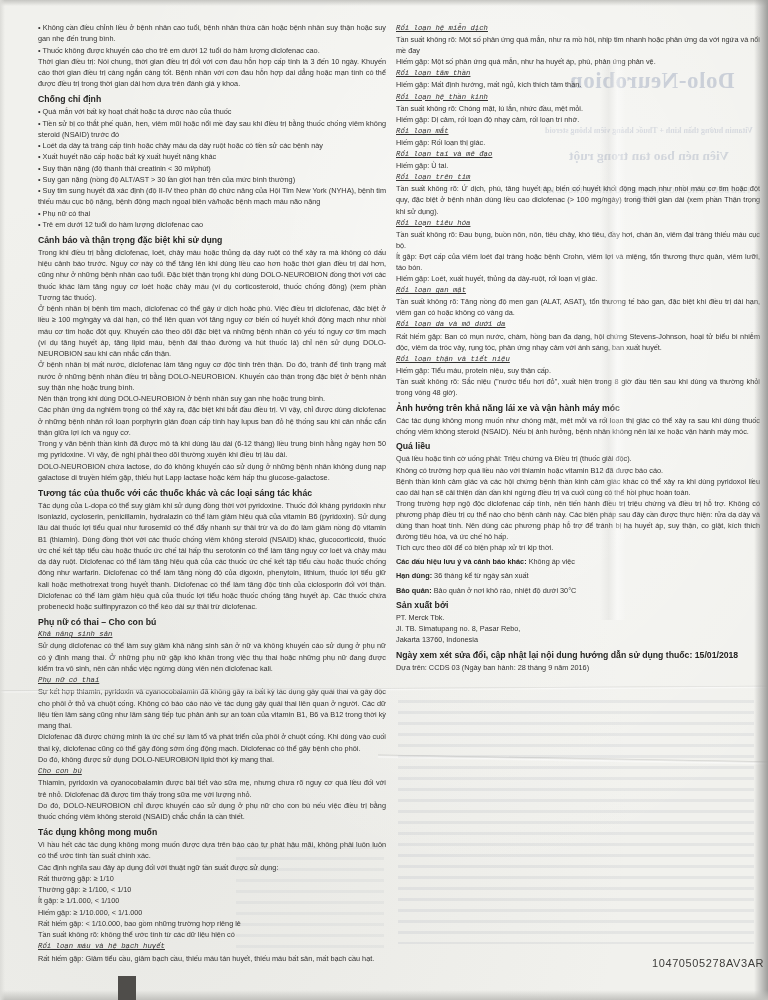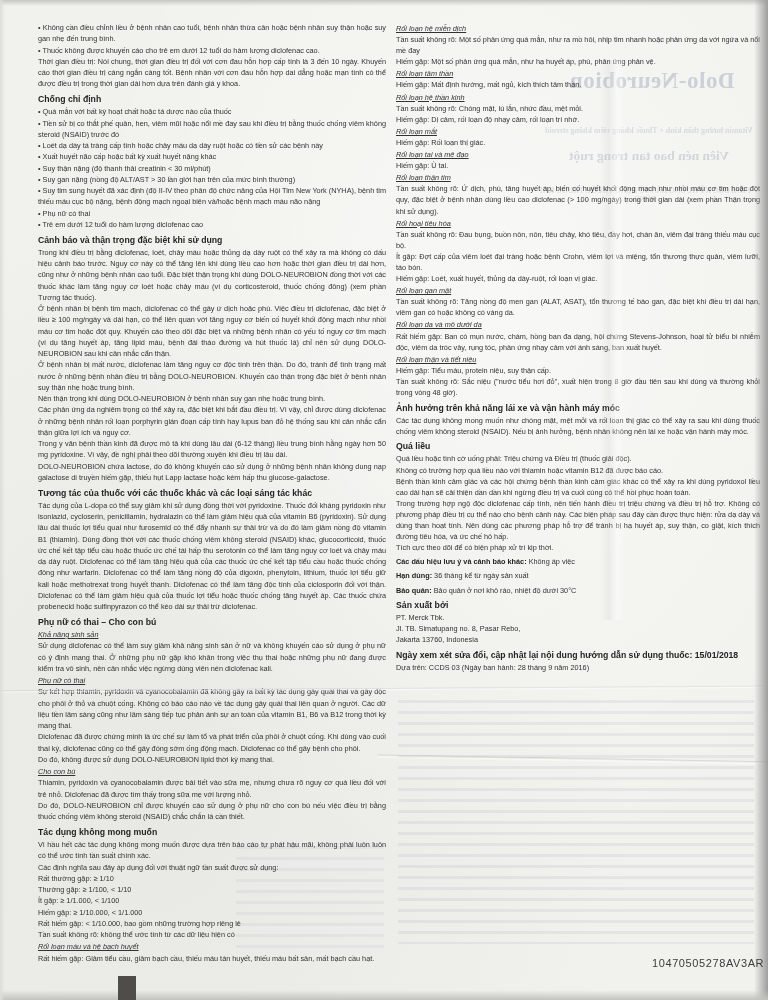--- a/index.html
+++ b/index.html
@@ -34,21 +34,21 @@
 
   .content{
     position:absolute;left:38px;top:22px;width:722px;
     display:flex;gap:10px;
   }
   .col{color:#333231;text-align:justify;}
   .col-left{width:348px;font-size:7.3px;line-height:11.25px;}
   .col-right{width:364px;font-size:7.3px;line-height:11.1px;}
   .p{margin:0;}
   .h{font-weight:bold;font-size:8.7px;color:#262523;margin:4.5px 0 1px;text-align:left;}
-  .s{font-style:italic;text-decoration:underline;text-align:left;margin-top:1px;}
+  .s{font-style:italic;text-decoration:underline;text-align:left;margin-top:1px;font-family:Liberation Mono, monospace;}
   .kv{margin-top:3px;}
   .kv b{color:#262523;}
   .kv b::after{content:" ";}
 
   
   .ghosttxt{
     position:absolute;transform:scaleX(-1);
     font-family:"Liberation Serif", serif;
     filter:blur(0.4px);pointer-events:none;text-align:center;
   }
@@ -140,23 +140,23 @@
         <div class="p">Hiếm gặp: Một số phản ứng quá mẫn, như hạ huyết áp, phù, phản ứng phản vệ.</div>
         <div class="s">Rối loạn tâm thần</div>
         <div class="p">Hiếm gặp: Mất định hướng, mất ngủ, kích thích tâm thần.</div>
         <div class="s">Rối loạn hệ thần kinh</div>
         <div class="p">Tần suất không rõ: Chóng mặt, lú lẫn, nhức đầu, mệt mỏi.</div>
         <div class="p">Hiếm gặp: Dị cảm, rối loạn độ nhạy cảm, rối loạn trí nhớ.</div>
         <div class="s">Rối loạn mắt</div>
         <div class="p">Hiếm gặp: Rối loạn thị giác.</div>
         <div class="s">Rối loạn tai và mê đạo</div>
         <div class="p">Hiếm gặp: Ù tai.</div>
-        <div class="s">Rối loạn thận tim</div>
+        <div class="s">Rối loạn trên tim</div>
         <div class="p">Tần suất không rõ: Ứ dịch, phù, tăng huyết áp, biến cố huyết khối động mạch như nhồi máu cơ tim hoặc đột quy, đặc biệt ở bệnh nhân dùng liều cao diclofenac (&gt; 100 mg/ngày) trong thời gian dài (xem phần Thận trọng khi sử dụng).</div>
-        <div class="s">Rối hoại tiêu hóa</div>
+        <div class="s">Rối loạn tiêu hóa</div>
         <div class="p">Tần suất không rõ: Đau bụng, buồn nôn, nôn, tiêu chảy, khó tiêu, đầy hơi, chán ăn, viêm đại tràng thiếu máu cục bộ.</div>
         <div class="p">Ít gặp: Đợt cấp của viêm loét đại tràng hoặc bệnh Crohn, viêm lợi và miệng, tổn thương thực quản, viêm lưỡi, táo bón.</div>
         <div class="p">Hiếm gặp: Loét, xuất huyết, thủng dạ dày-ruột, rối loạn vị giác.</div>
         <div class="s">Rối loạn gan mật</div>
         <div class="p">Tần suất không rõ: Tăng nồng độ men gan (ALAT, ASAT), tổn thương tế bào gan, đặc biệt khi điều trị dài hạn, viêm gan có hoặc không có vàng da.</div>
         <div class="s">Rối loạn da và mô dưới da</div>
         <div class="p">Rất hiếm gặp: Ban có mụn nước, chàm, hồng ban đa dạng, hội chứng Stevens-Johnson, hoại tử biểu bì nhiễm độc, viêm da tróc vảy, rụng tóc, phản ứng nhạy cảm với ánh sáng, ban xuất huyết.</div>
         <div class="s">Rối loạn thận và tiết niệu</div>
         <div class="p">Hiếm gặp: Tiểu máu, protein niệu, suy thận cấp.</div>
         <div class="p">Tần suất không rõ: Sắc niệu ("nước tiểu hơi đỏ", xuất hiện trong 8 giờ đầu tiên sau khi dùng và thường khỏi trong vòng 48 giờ).</div>

